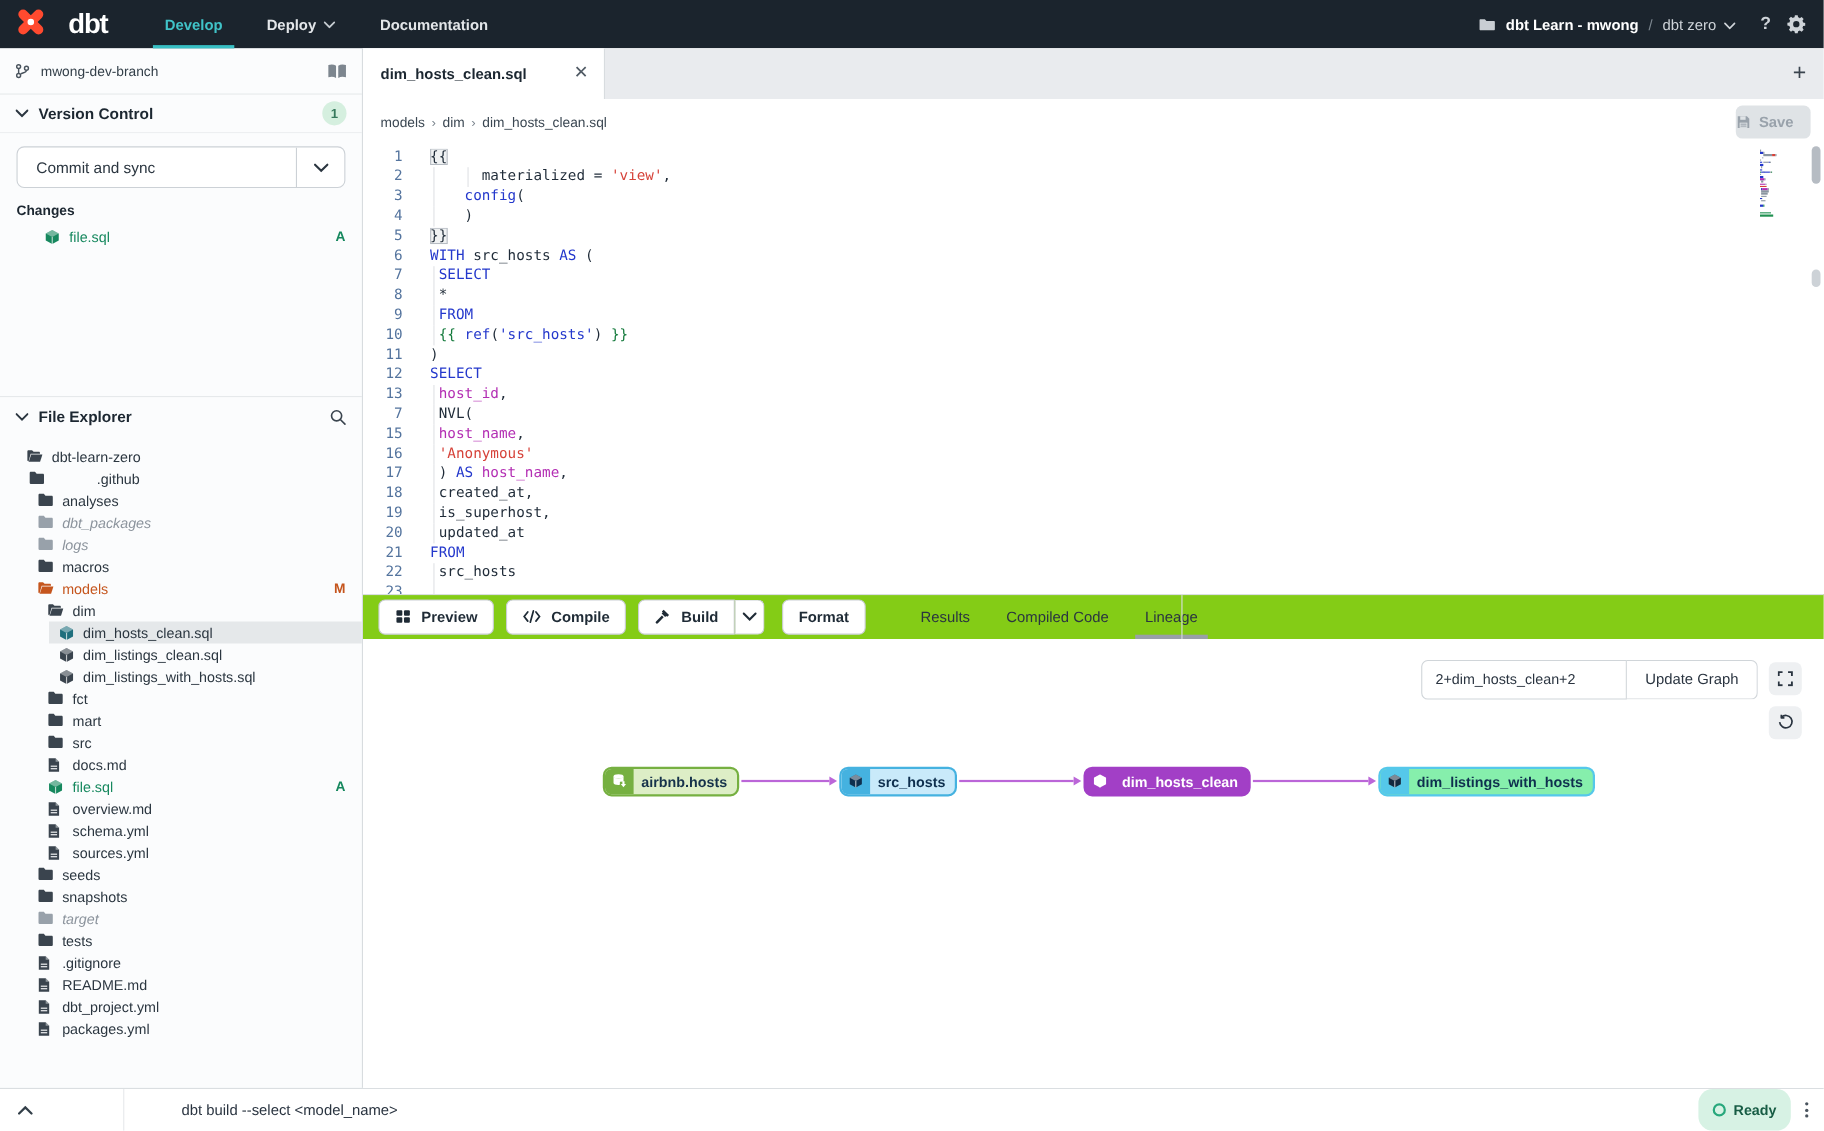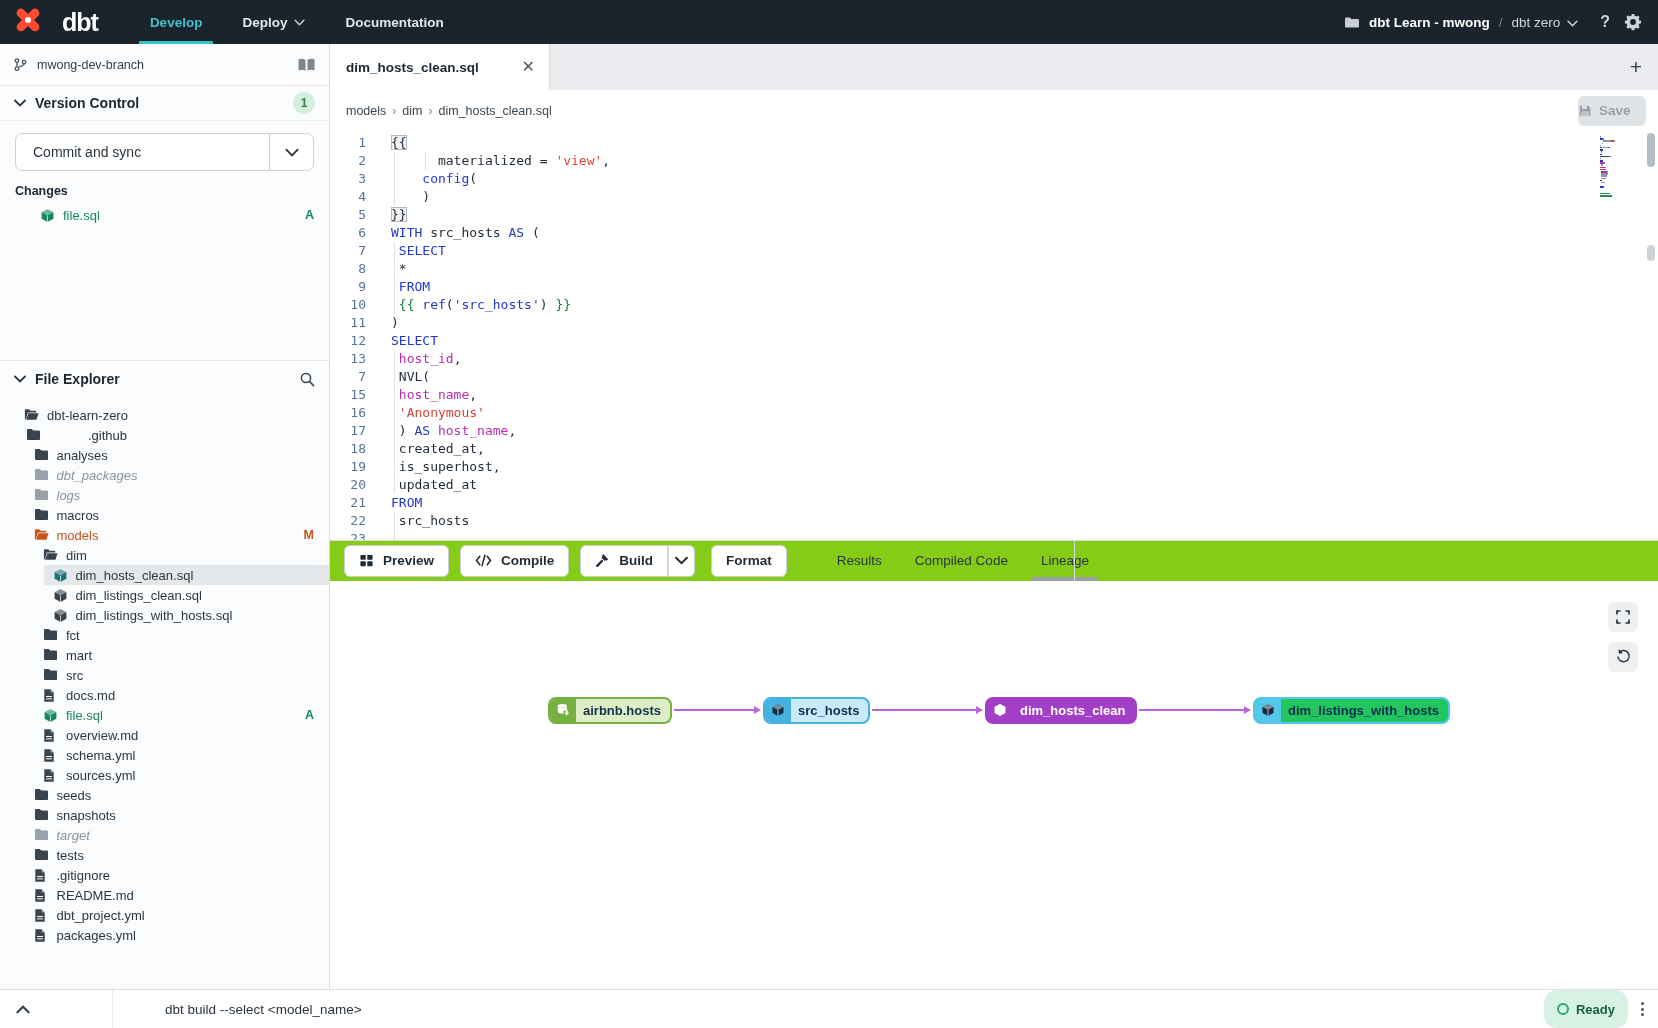--- a/index.html
+++ b/index.html
@@ -745,20 +745,24 @@
               <span>Compiled Code</span>
             </div>
           <div class="tb-tab active">
               <span>Lineage</span>
             </div>
         </div>
         <div class="tb-divider"></div>
       </div>
 
       <div class="lineage">
+        <div class="graph-controls">
+          <div class="selector-input">2+dim_hosts_clean+2</div>
+          <div class="update-btn">Update Graph</div>
+        </div>
         <div class="gbtn fullscreen">
             <svg width="14" height="14" viewBox="0 0 14 14" fill="none" stroke="currentColor" stroke-width="1.7">
               <path d="M1 4.5V1h3.5M9.5 1H13v3.5M13 9.5V13H9.5M4.5 13H1V9.5"></path>
             </svg>
           </div>
         <div class="gbtn reset">
             <svg width="15" height="15" viewBox="0 0 16 16" fill="none" stroke="currentColor" stroke-width="1.6">
               <path d="M3.6 3.4A6 6 0 1 1 2 8"></path>
               <path d="M3.6.9v3h3" stroke-linejoin="round"></path>
             </svg>
@@ -788,21 +792,21 @@
             <div class="lnode" style="left: 655px; border-color: rgb(162, 63, 198); background: rgb(162, 63, 198); color: rgb(255, 255, 255);">
               <span class="nicon" style="background: rgb(162, 63, 198); color: rgb(255, 255, 255);">
                 <svg width="14" height="14" viewBox="0 0 16 16">
                   <path d="M8 1.2 14.3 4.6v6.8L8 14.8 1.7 11.4V4.6Z" fill="currentColor"></path>
                   <path d="M8 1.2 14.3 4.6 8 8 1.7 4.6Z" fill="#fff" opacity="0.45"></path>
                   <path d="M8 8v6.8" stroke="#fff" stroke-width="1.1" opacity="0.75" fill="none"></path>
                 </svg>
               </span>
               <span class="nlabel">dim_hosts_clean</span>
             </div>
-            <div class="lnode" style="left: 923px; border-color: rgb(85, 200, 234); background: #22c55e; color: rgb(14, 47, 78); text-align: right;">
+            <div class="lnode" style="left: 923px; border-color: rgb(85, 200, 234); background: #86efac; color: rgb(14, 47, 78); text-align: right;">
               <span class="nicon" style="background: rgb(85, 200, 234); color: rgb(19, 41, 63);">
                 <svg width="14" height="14" viewBox="0 0 16 16">
                   <path d="M8 1.2 14.3 4.6v6.8L8 14.8 1.7 11.4V4.6Z" fill="currentColor"></path>
                   <path d="M8 1.2 14.3 4.6 8 8 1.7 4.6Z" fill="#fff" opacity="0.45"></path>
                   <path d="M8 8v6.8" stroke="#fff" stroke-width="1.1" opacity="0.75" fill="none"></path>
                 </svg>
               </span>
               <span class="nlabel">dim_listings_with_hosts</span>
             </div>
             <div class="edge" style="left: 344px; top: 128.5px; width: 80px; background: rgb(187, 102, 216);"></div>

